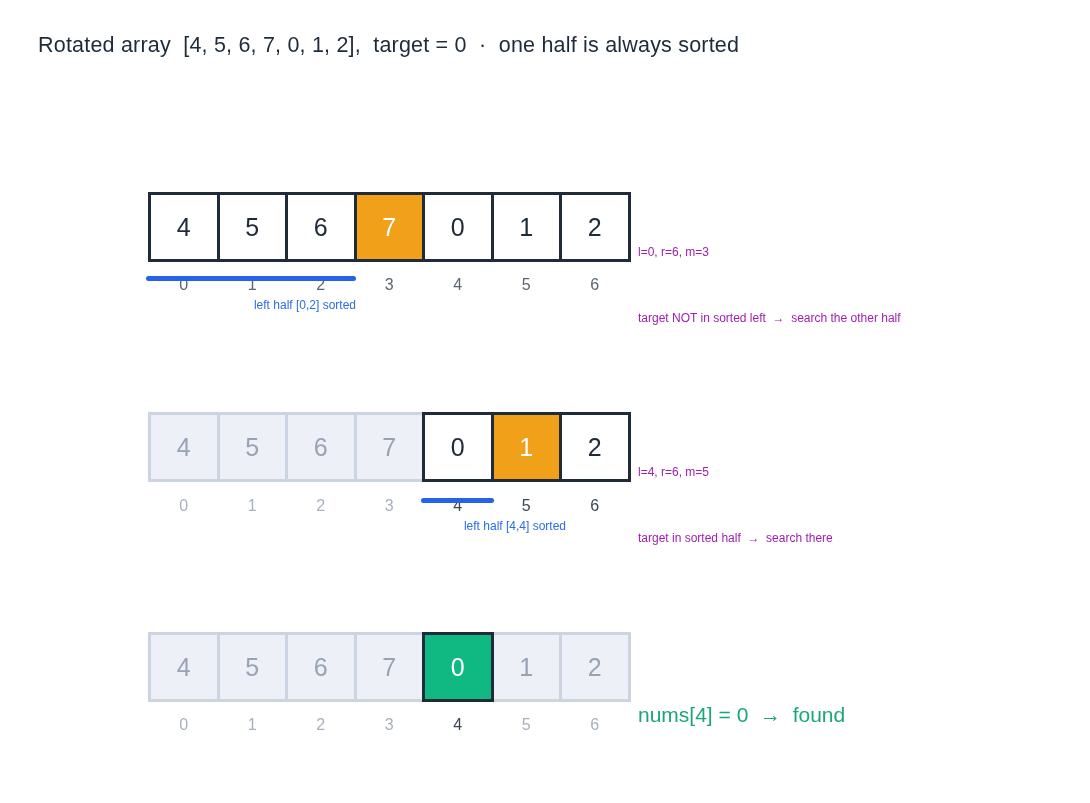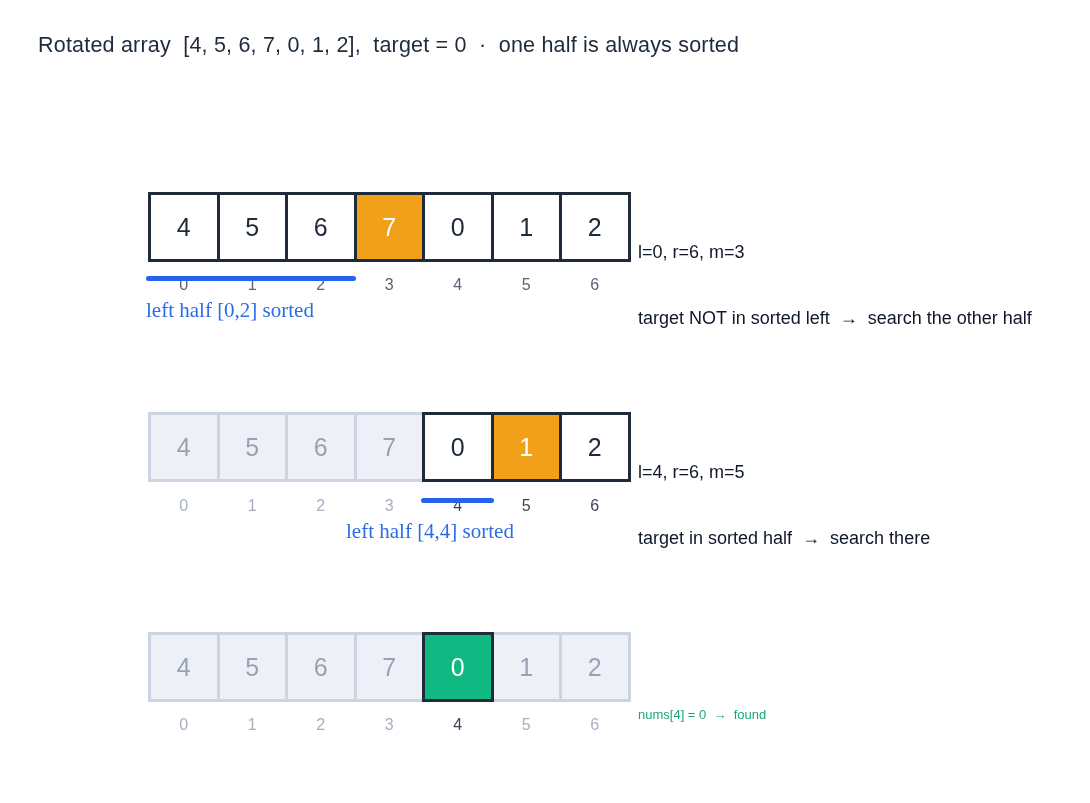--- a/index.html
+++ b/index.html
@@ -22,23 +22,23 @@
   .c-orange{background:#f0a019;border:3px solid #202b3a;color:#ffffff;z-index:2;}
   .c-green {background:#10b981;border:3px solid #202b3a;color:#ffffff;z-index:2;}
   .c-dim   {background:#edf1f7;border:3px solid #ccd4e2;color:#98a2b3;z-index:0;}
   .indices{position:absolute;left:148px;display:flex;font-size:16px;line-height:18px;}
   .idx{width:71.5px;text-align:center;}
   .idx + .idx{margin-left:-3px;}
   .i-norm{color:#5b6472;}
   .i-dim{color:#a7b0bf;}
   .i-strong{color:#3c4553;}
   .hline{position:absolute;height:5px;border-radius:2.5px;background:#2563eb;z-index:3;}
-  .hlabel{position:absolute;color:#2b6ce8;font-size:21px;text-align:left;white-space:pre;font-family:Liberation Serif, serif;}
-  .ann{position:absolute;left:638px;font-size:18px;line-height:22px;color:#0f172a;white-space:pre;}
-  .ann-found{color:#1aa876;font-size:13px;line-height:24px;}
+  .hlabel{position:absolute;color:#2b6ce8;font-size:12px;text-align:right;white-space:pre;}
+  .ann{position:absolute;left:638px;font-size:12px;line-height:22px;color:#a21caf;white-space:pre;}
+  .ann-found{color:#1aa876;font-size:21px;line-height:24px;}
 </style>
 </head>
 <body>
 
 <h1 class="title">Rotated array  [4, 5, 6, 7, 0, 1, 2],  target = 0  ·  one half is always sorted</h1>
 
 <section class="layer">
   <div class="grid" style="top:192px">
     <div class="cell c-active">4</div>
     <div class="cell c-active">5</div>

